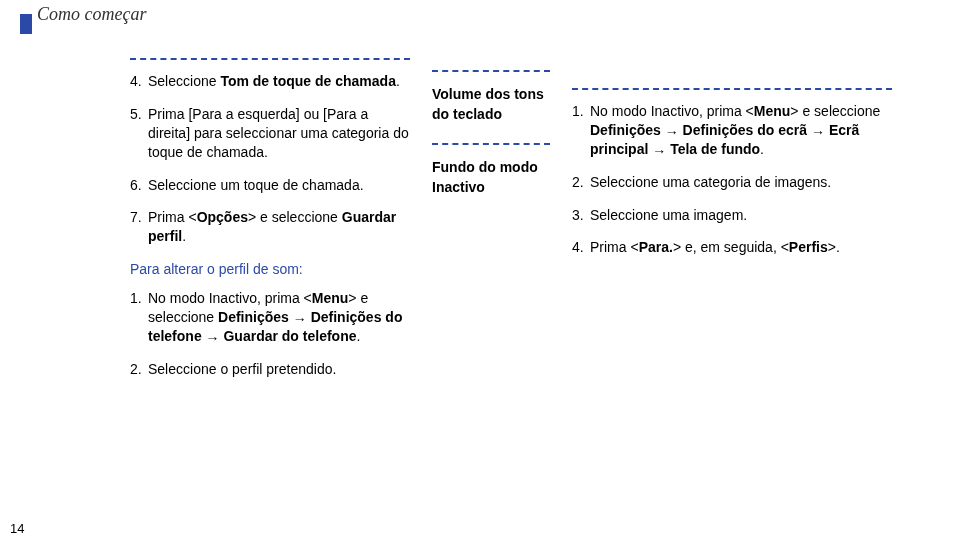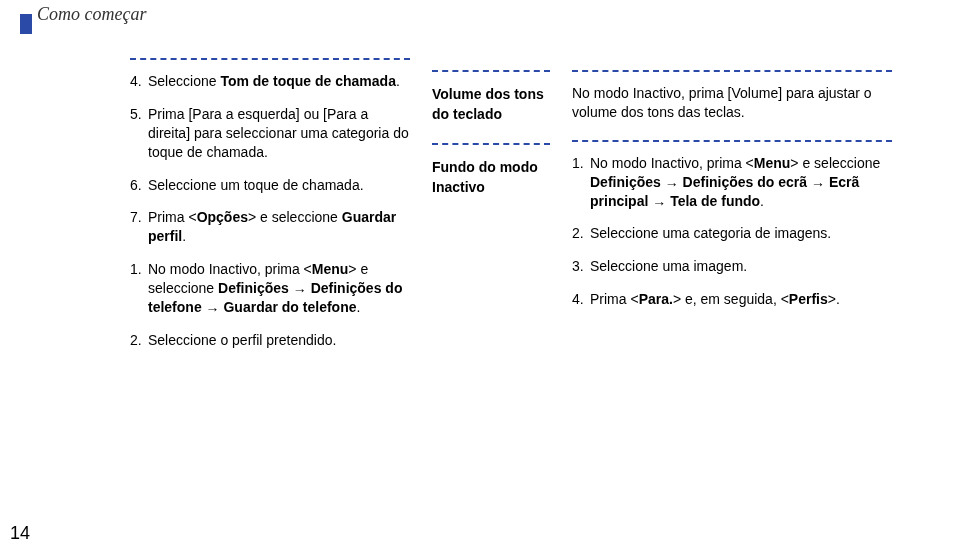--- a/index.html
+++ b/index.html
@@ -25,23 +25,23 @@
       position: absolute;
       top: 4px;
       left: 37px;
       font-style: italic;
       font-size: 18px;
       color: #333;
       font-family: Georgia, 'Times New Roman', serif;
     }
     .page-number {
       position: absolute;
-      bottom: 14px;
+      bottom: 22px;
       left: 10px;
-      font-size: 18px;
+      font-size: 13px;
     }
     .columns {
       position: absolute;
       top: 58px;
       left: 130px;
       width: 810px;
       display: flex;
       gap: 22px;
     }
     .col-left {
@@ -115,20 +115,21 @@
         <div class="txt">Seleccione um toque de chamada.</div>
       </div>
 
       <div class="item">
         <div class="num">7.</div>
         <div class="txt">
           <span>Prima &lt;</span><span class="bold">Opções</span><span>&gt; e seleccione </span><span class="bold">Guardar perfil</span><span>.</span>
         </div>
       </div>
 
+      <div class="blue-heading">Para alterar o perfil de som:</div>
 
       <div class="item">
         <div class="num">1.</div>
         <div class="txt">
           <span>No modo Inactivo, prima &lt;</span><span class="bold">Menu</span><span>&gt; e seleccione </span><span class="bold">Definições</span><span> → </span><span class="bold">Definições do telefone</span><span> → </span><span class="bold">Guardar do telefone</span><span>.</span>
         </div>
       </div>
 
       <div class="item">
         <div class="num">2.</div>
@@ -141,23 +142,20 @@
   <div class="col-mid">
     <div class="dashed-top">
       <div class="label-block">Volume dos tons do teclado</div>
     </div>
     <div class="dashed-top-2">
       <div class="label-block">Fundo do modo Inactivo</div>
     </div>
   </div>
 
   <div class="col-right">
-    <div class="dashed-top">
-      <div class="txt" style="line-height:1.35;">No modo Inactivo, prima [Volume] para ajustar o volume dos tons das teclas.</div>
-    </div>
 
     <div class="dashed-top-2">
 
       <div class="item">
         <div class="num">1.</div>
         <div class="txt">
           <span>No modo Inactivo, prima &lt;</span><span class="bold">Menu</span><span>&gt; e seleccione </span><span class="bold">Definições</span><span> → </span><span class="bold">Definições do ecrã</span><span> → </span><span class="bold">Ecrã principal</span><span> → </span><span class="bold">Tela de fundo</span><span>.</span>
         </div>
       </div>
 

